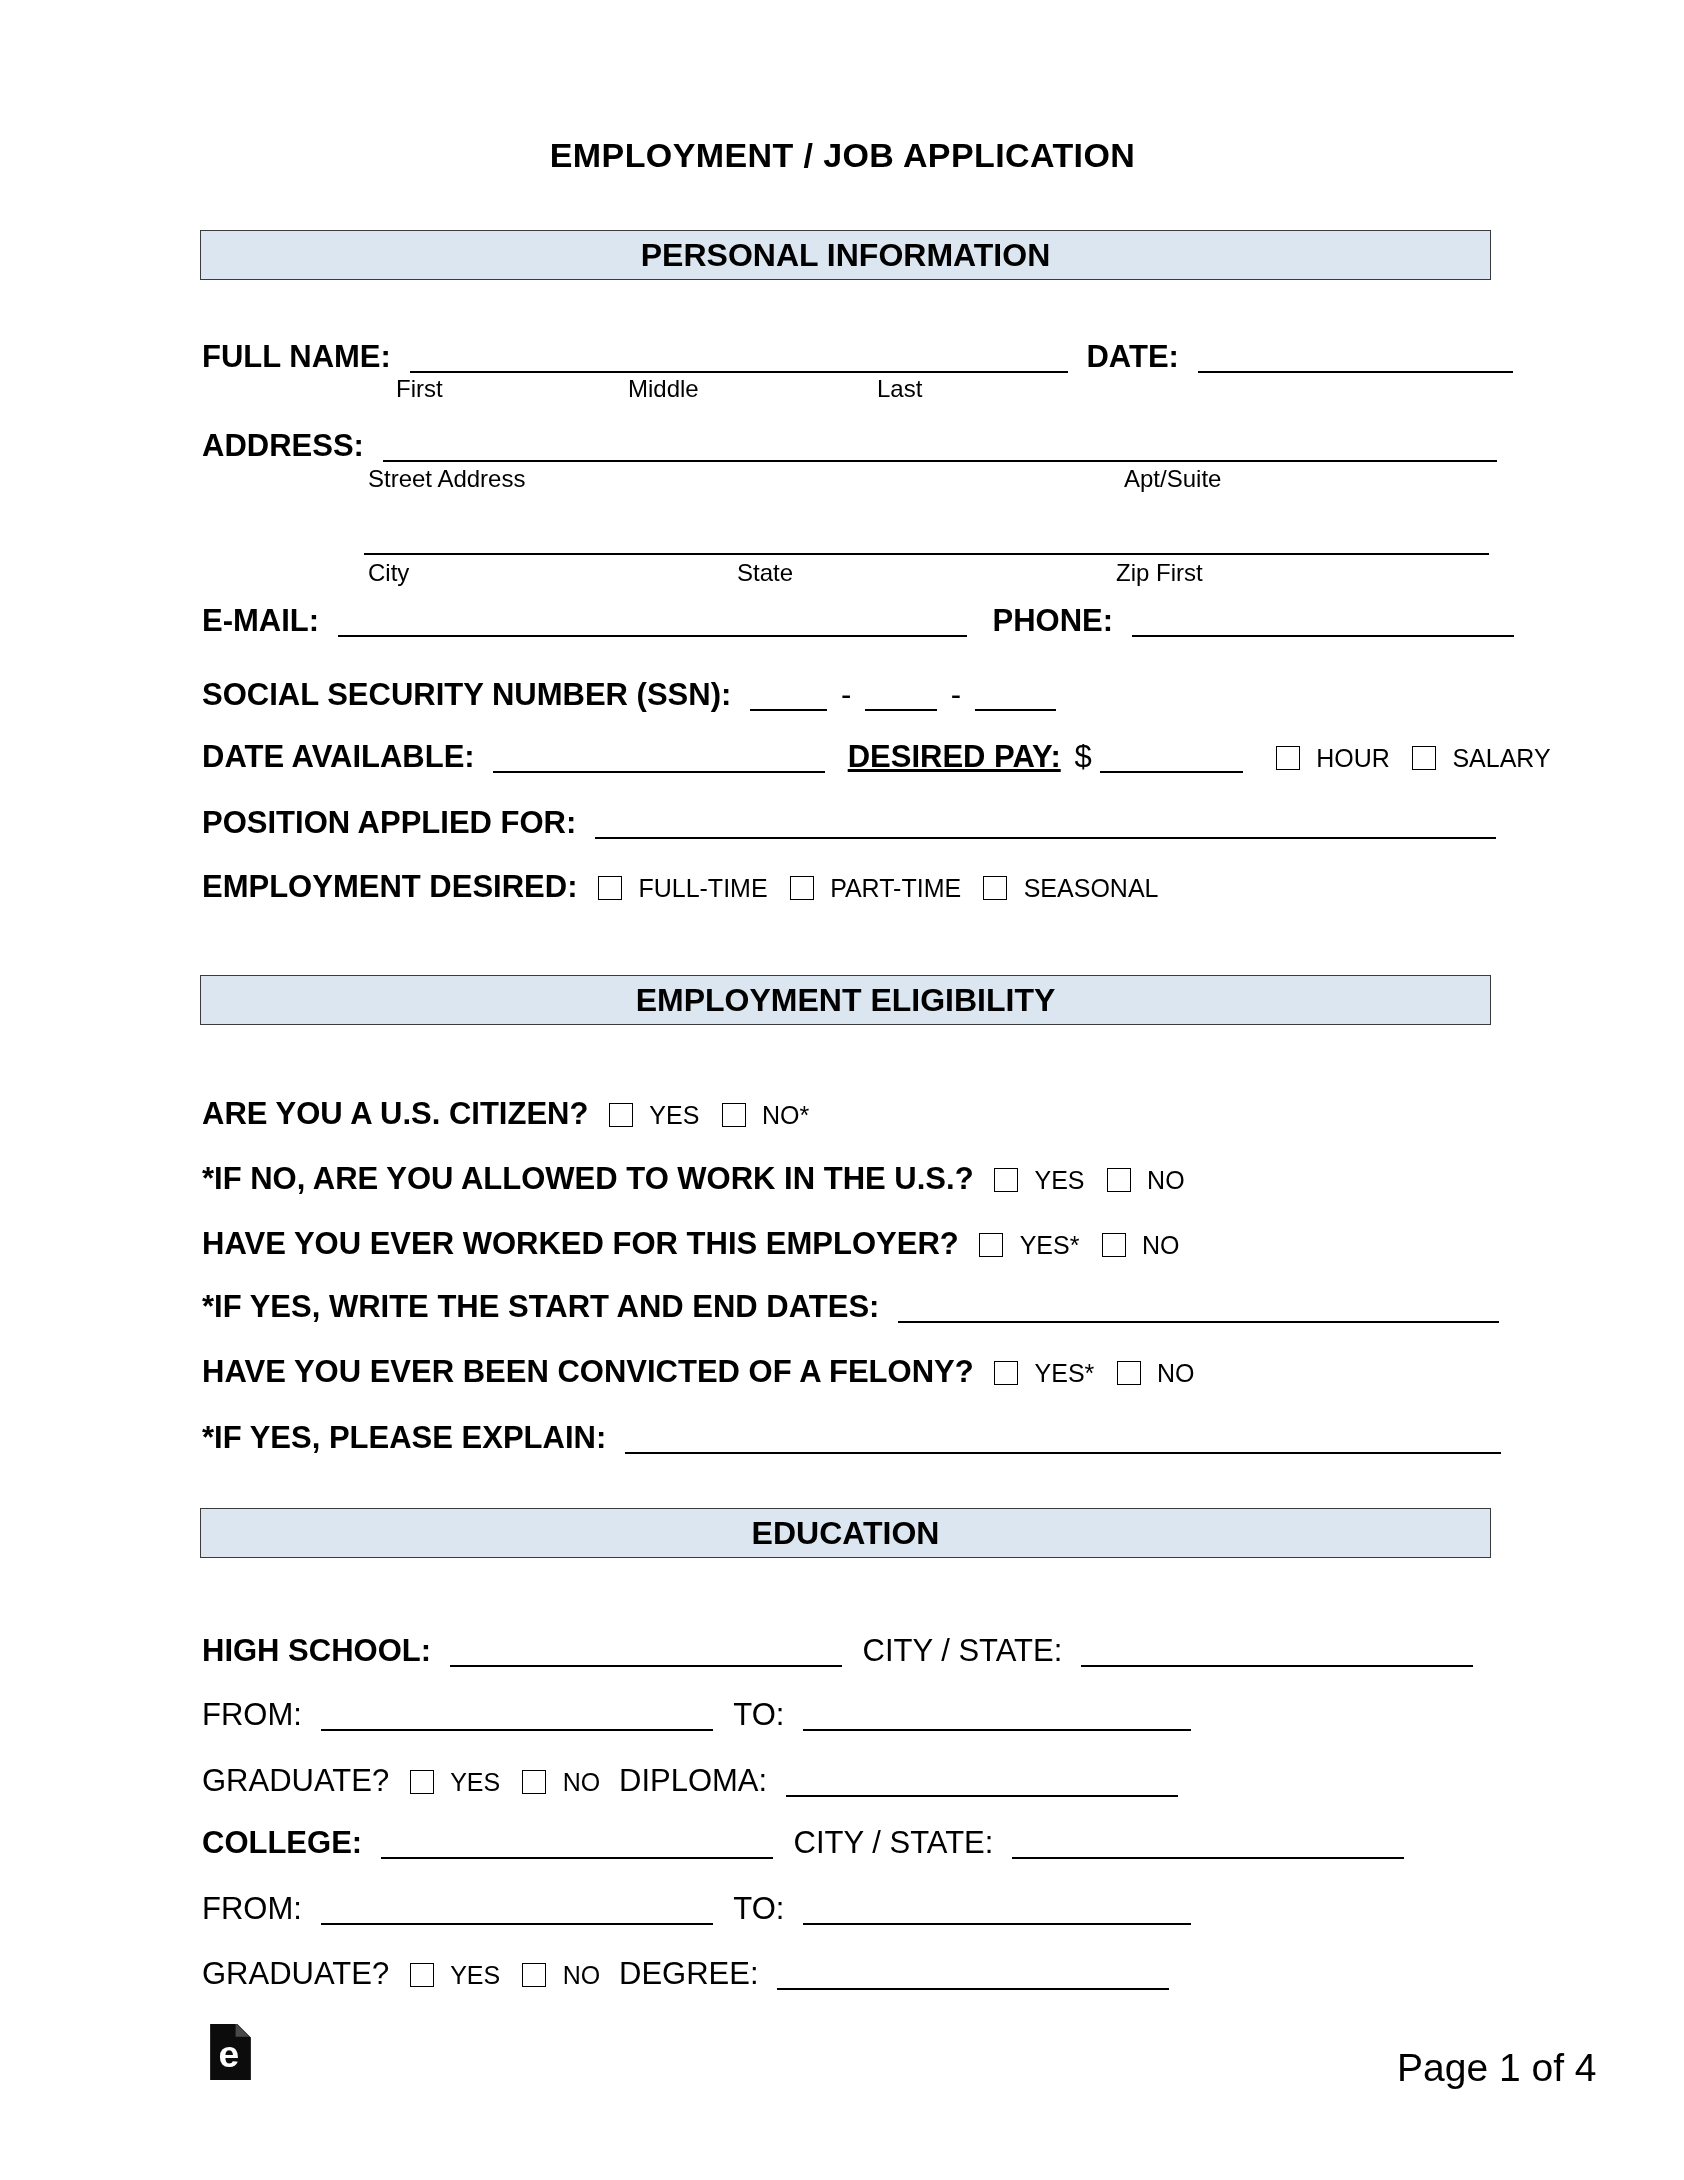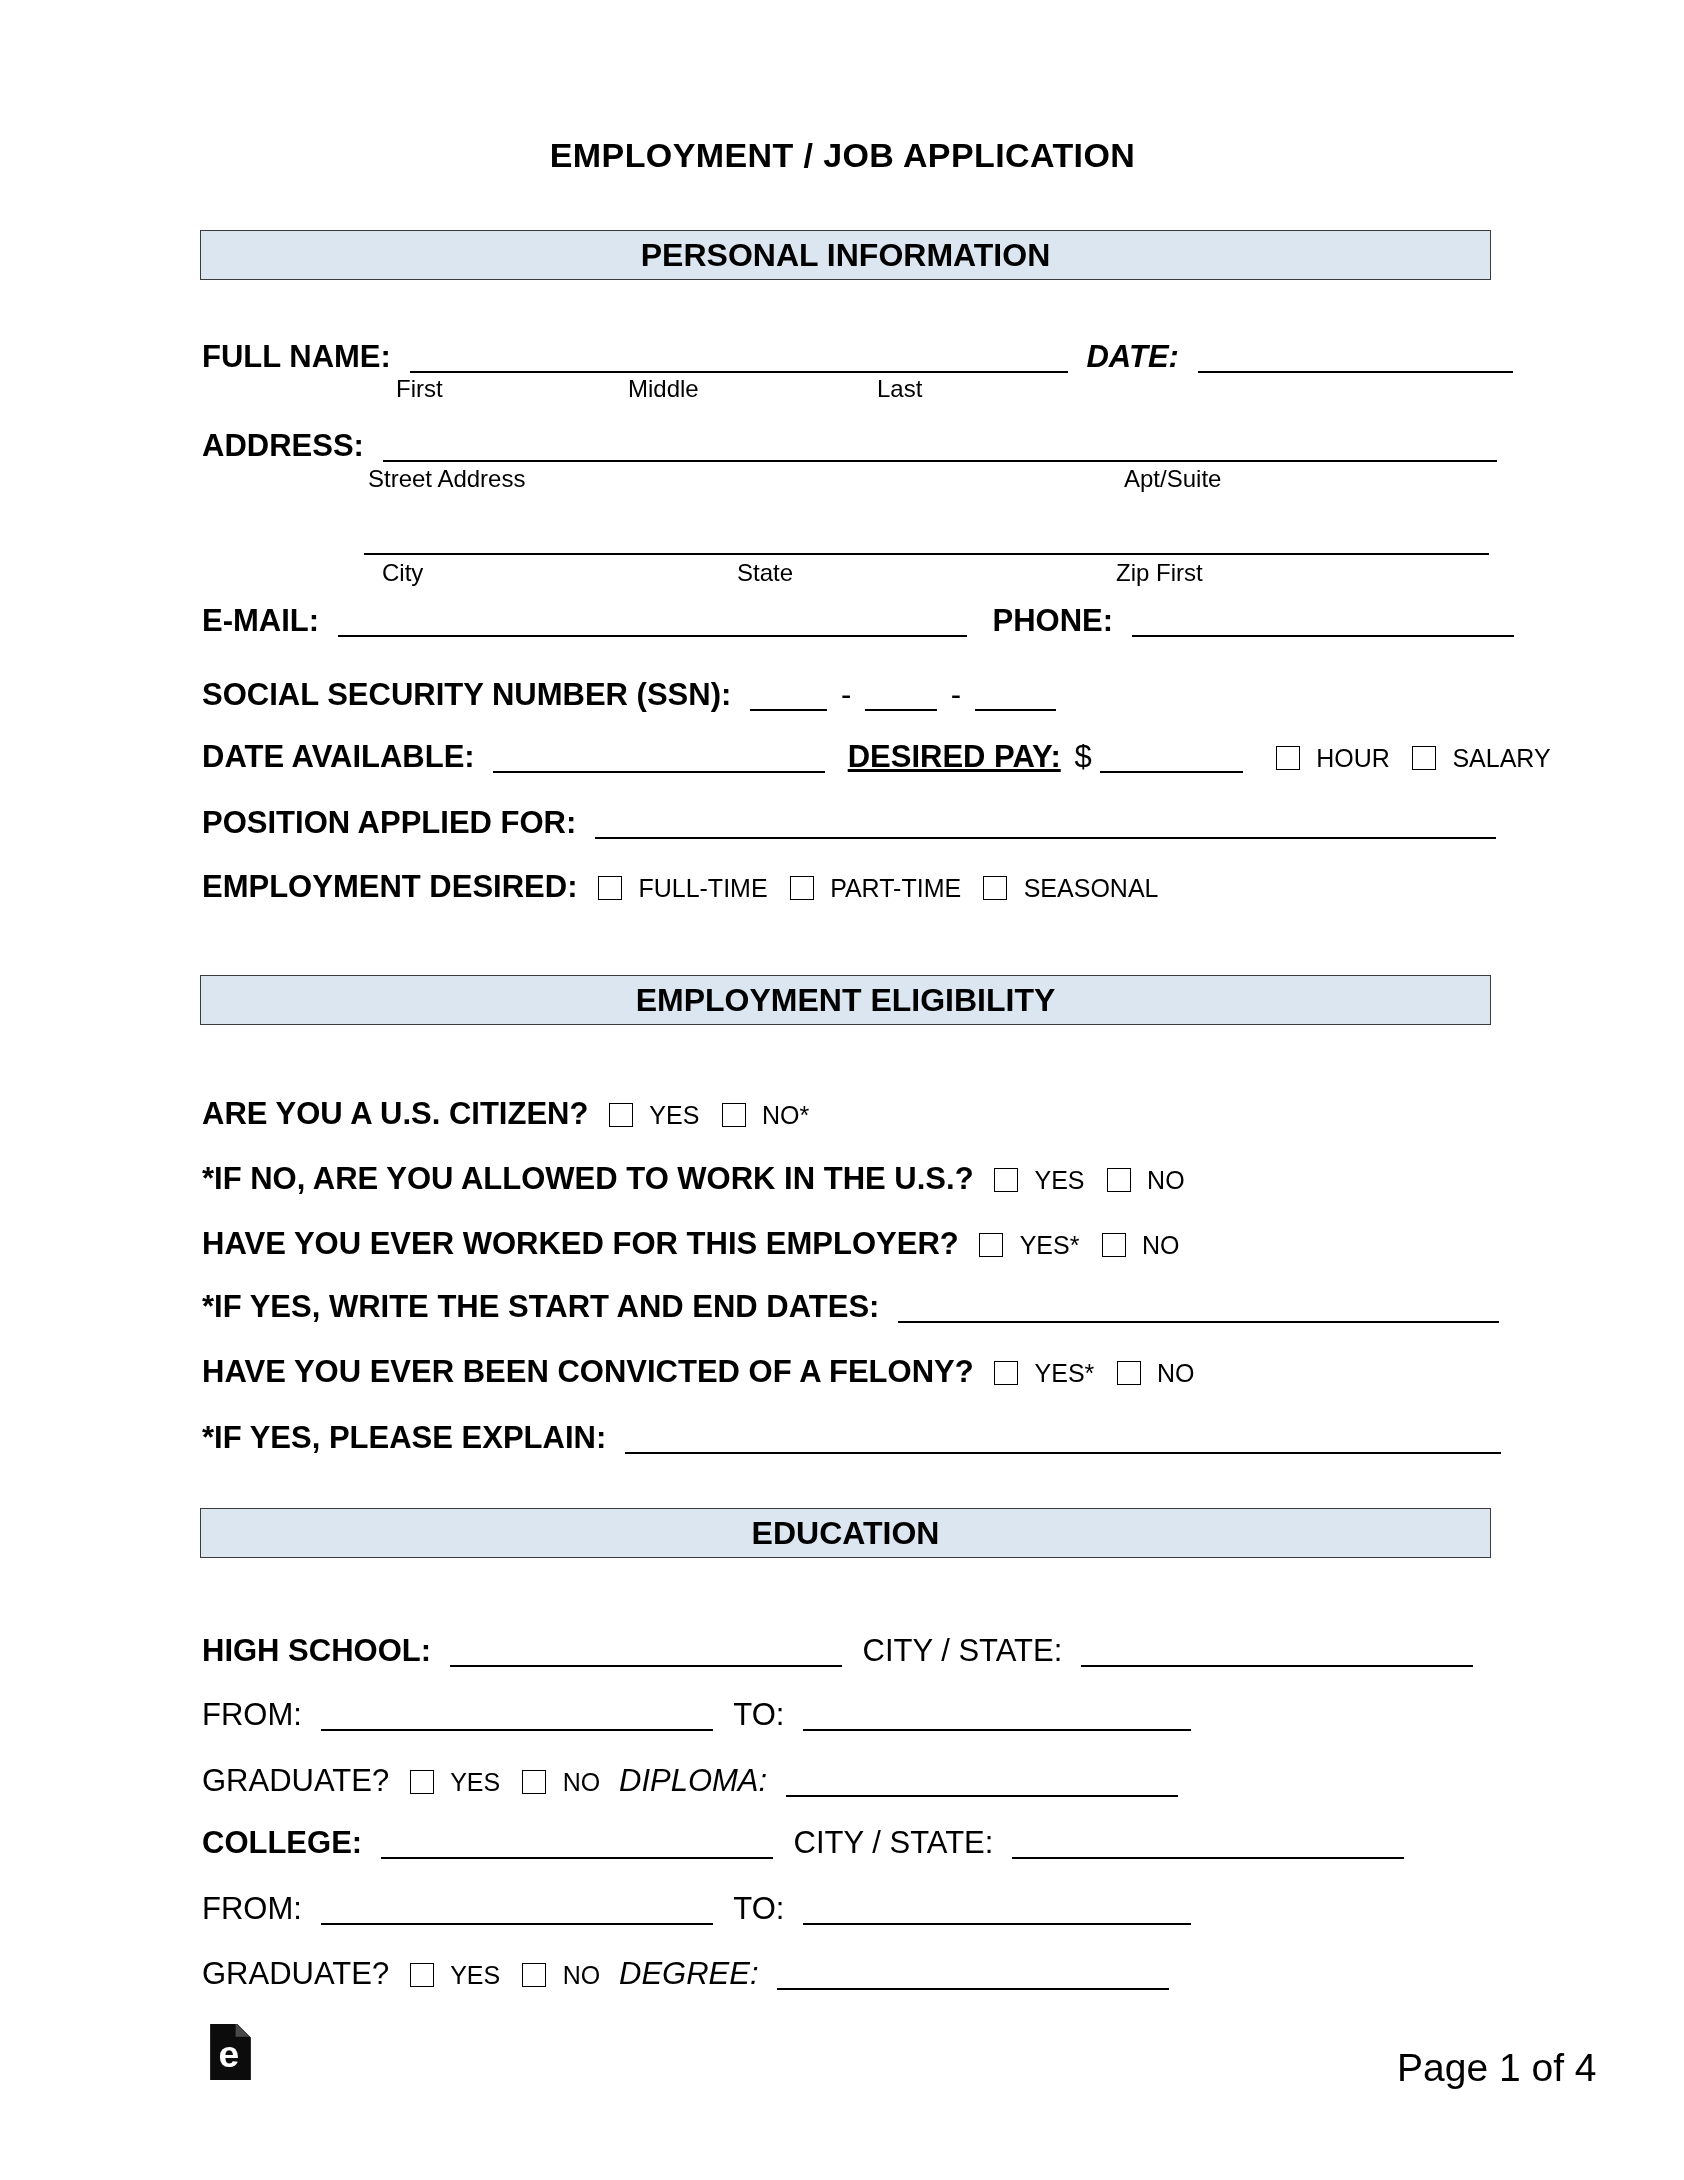--- a/index.html
+++ b/index.html
@@ -27,21 +27,21 @@
   }
   .hline { position:absolute; border-top:2.6px solid #000; height:0; }
   .sub { position:absolute; font-size:24px; line-height:25.6px; }
   .cb {
     display:inline-block; width:24px; height:24px; box-sizing:border-box;
     border:1.7px solid #000; background:#fff; vertical-align:-2.6px;
     margin:0 7.7px 0 13.6px;
   }
   .cb.first { margin-left:12px; }
   .opt { font-size:25px; }
-  .ml12 { margin-left:10.2px;font-style:italic; } .ml14 { margin-left:12px; } .ml16 { margin-left:13.6px;text-decoration:underline; }
+  .ml12 { margin-left:10.2px; } .ml14 { margin-left:12px; } .ml16 { margin-left:13.6px;text-decoration:underline; }
   .ml20 { margin-left:17px; } .ml28 { margin-left:24px; }
   .dash { display:inline-block; margin:0 5.1px; }
   .dollar { margin-left:5.1px; }
   .footer-page { position:absolute; left:1397px; top:2046px; font-size:39px; }
   .logo { position:absolute; left:210px; top:2024px; }
 </style>
 </head>
 <body>
 
 <div class="page">
@@ -63,21 +63,21 @@
   <div class="sub" style="top:376px;left:877px">Last</div>
 
   <div class="row" style="top:429px">
     <span class="b">ADDRESS:</span>
     <span class="blank ml12" style="width:1114px"></span>
   </div>
   <div class="sub" style="top:466px;left:368px">Street Address</div>
   <div class="sub" style="top:466px;left:1124px">Apt/Suite</div>
 
   <div class="hline" style="top:553px;left:364px;width:1125px"></div>
-  <div class="sub" style="top:560px;left:382px">City</div>
+  <div class="sub" style="top:560px;left:368px">City</div>
   <div class="sub" style="top:560px;left:737px">State</div>
   <div class="sub" style="top:560px;left:1116px">Zip First</div>
 
   <div class="row" style="top:604px">
     <span class="b">E-MAIL:</span>
     <span class="blank ml12" style="width:629px"></span>
     <span class="b ml20">PHONE:</span>
     <span class="blank ml12" style="width:382px"></span>
   </div>
 

